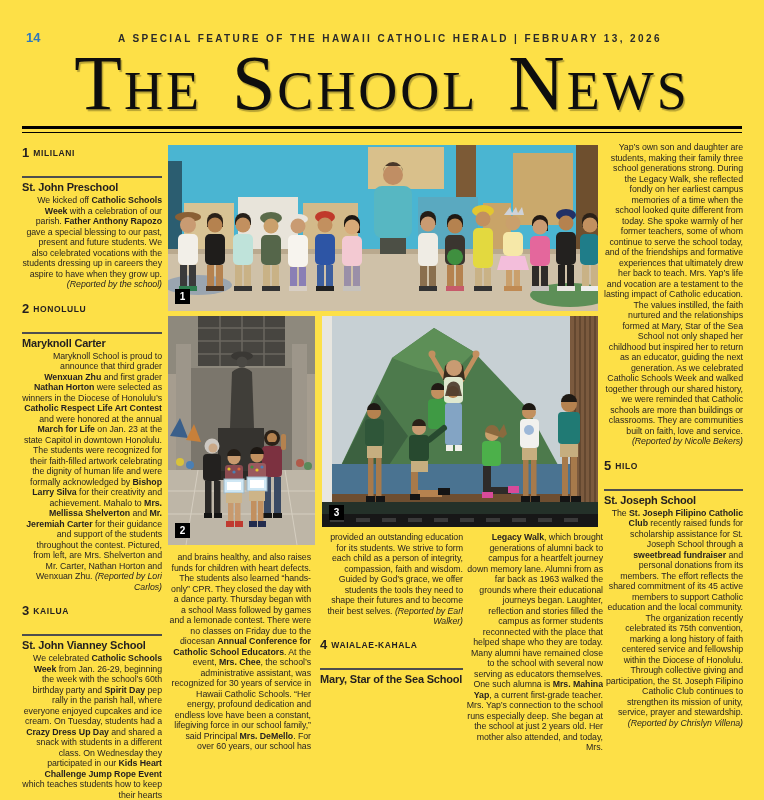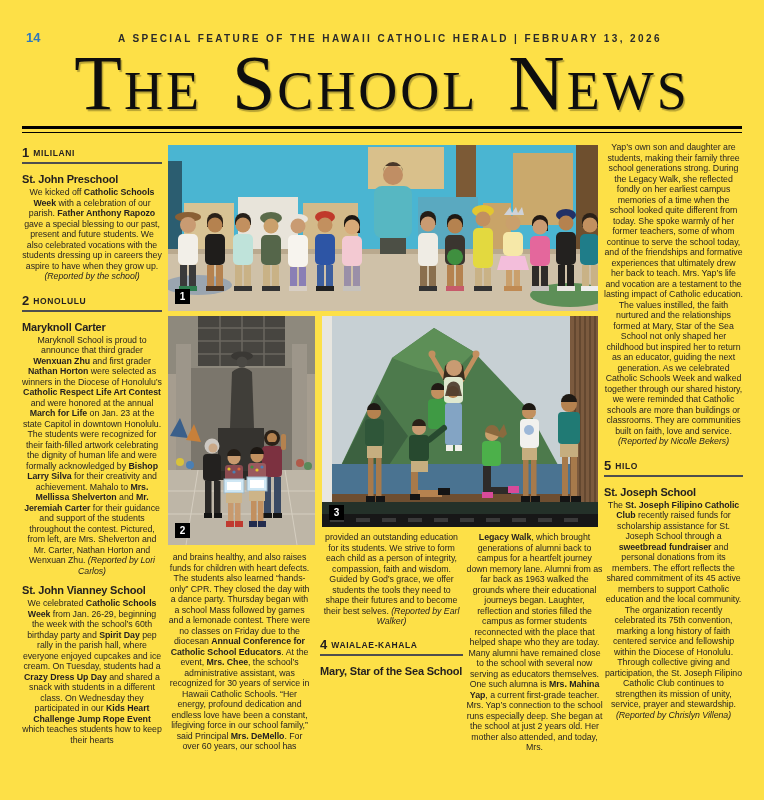--- a/index.html
+++ b/index.html
@@ -21,23 +21,23 @@
   .mh-rule{position:absolute;left:22px;right:22px;top:126px;height:7px;
            border-top:3px solid #000;border-bottom:1px solid #000}
   
   .col{position:absolute;top:142px;overflow:hidden}
   #col1{left:22px;width:140px;height:656px}
   #col5{left:604px;width:139px;height:656px}
   .flowblock{position:absolute;overflow:hidden}
   #col2b{left:168px;top:552px;width:143px;height:246px}
   #col3b{left:320px;top:532px;width:143px;height:266px}
   #col4b{left:466px;top:532px;width:137px;height:266px}
-  .txt{font-size:8.8px;line-height:10.5px;letter-spacing:-.05px;text-align:center}
+  .txt{font-size:8.8px;line-height:10.5px;letter-spacing:-.05px;text-align:right}
   .sec{margin-bottom:8px}
-  .sec-line1{border-bottom:2px solid #4e4e4e;padding-bottom:2px;margin-bottom:9px;white-space:nowrap}
+  .sec-line1{border-bottom:2px solid #4e4e4e;padding-bottom:16px;margin-bottom:3px;white-space:nowrap}
   .sec-num{font-size:13px;font-weight:700;margin-right:4px;vertical-align:-1px}
   .sec-loc{font-size:8.5px;font-weight:700;letter-spacing:.6px}
   .school{font-size:11px;font-weight:700;letter-spacing:-.2px;margin-bottom:2px}
   
   .photo{position:absolute;overflow:hidden;background:#ddd}
   #photo1{left:168px;top:145px;width:430px;height:166px}
   #photo2{left:168px;top:316px;width:147px;height:229px}
   #photo3{left:322px;top:316px;width:276px;height:211px}
   .photo svg{display:block;width:100%;height:100%}
   .badge{position:absolute;left:7px;bottom:7px;width:15px;height:15px;background:#000;color:#fff;
@@ -67,20 +67,23 @@
       <div class="txt">We kicked off <span style="font-weight: 700;">Catholic Schools Week</span> with a celebration of our parish. <span style="font-weight: 700;">Father Anthony Rapozo</span> gave a special blessing to our past, present and future students. We also celebrated vocations with the students dressing up in careers they aspire to have when they grow up. <span style="font-style: italic;">(Reported by the school)</span></div>
     </div>
     <div class="sec">
       <div class="sec-line1">
         <span class="sec-num">2</span><span class="sec-loc">HONOLULU</span>
       </div>
       <div class="school">Maryknoll Carter</div>
       <div class="txt">Maryknoll School is proud to announce that third grader <span style="font-weight: 700;">Wenxuan Zhu</span> and first grader <span style="font-weight: 700;">Nathan Horton</span> were selected as winners in the Diocese of Honolulu’s <span style="font-weight: 700;">Catholic Respect Life Art Contest</span> and were honored at the annual <span style="font-weight: 700;">March for Life</span> on Jan. 23 at the state Capitol in downtown Honolulu. The students were recognized for their faith-filled artwork celebrating the dignity of human life and were formally acknowledged by <span style="font-weight: 700;">Bishop Larry Silva</span> for their creativity and achievement. Mahalo to <span style="font-weight: 700;">Mrs. Mellissa Shelverton</span> and <span style="font-weight: 700;">Mr. Jeremiah Carter</span> for their guidance and support of the students throughout the contest. Pictured, from left, are Mrs. Shelverton and Mr. Carter, Nathan Horton and Wenxuan Zhu. <span style="font-style: italic;">(Reported by Lori Carlos)</span></div>
     </div>
     <div class="sec">
+      <div class="sec-line1">
+        <span class="sec-num">3</span><span class="sec-loc">KAILUA</span>
+      </div>
       <div class="school">St. John Vianney School</div>
       <div class="txt">We celebrated <span style="font-weight: 700;">Catholic Schools Week</span> from Jan. 26-29, beginning the week with the school’s 60th birthday party and <span style="font-weight: 700;">Spirit Day</span> pep rally in the parish hall, where everyone enjoyed cupcakes and ice cream. On Tuesday, students had a <span style="font-weight: 700;">Crazy Dress Up Day</span> and shared a snack with students in a different class. On Wednesday they participated in our <span style="font-weight: 700;">Kids Heart Challenge Jump Rope Event</span> which teaches students how to keep their hearts</div>
     </div>
   </div>
 
   <div class="photo" id="photo1">
     <svg viewBox="0 0 430 166">
       <rect width="430" height="166" fill="#4ab5d2"></rect>
       <rect x="0" y="16" width="14" height="104" fill="#2b5d70"></rect>
       <rect x="200" y="2" width="76" height="42" fill="#d9c08b"></rect>

